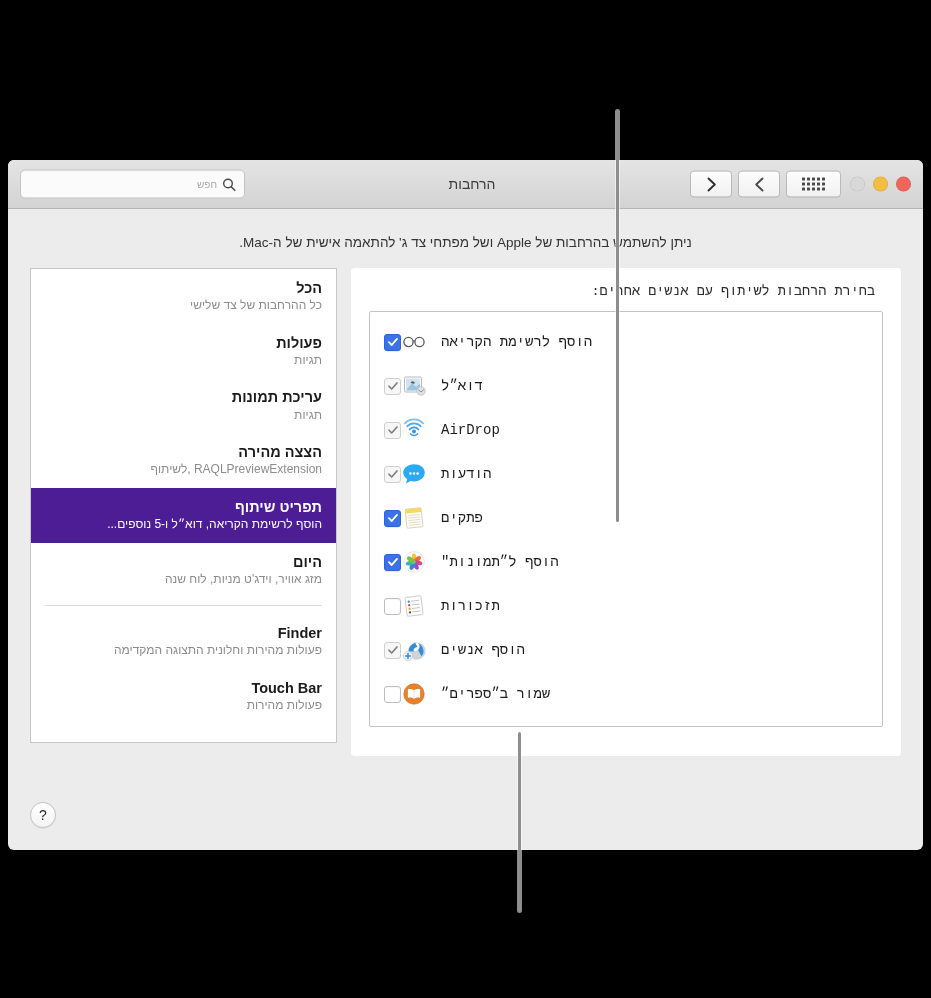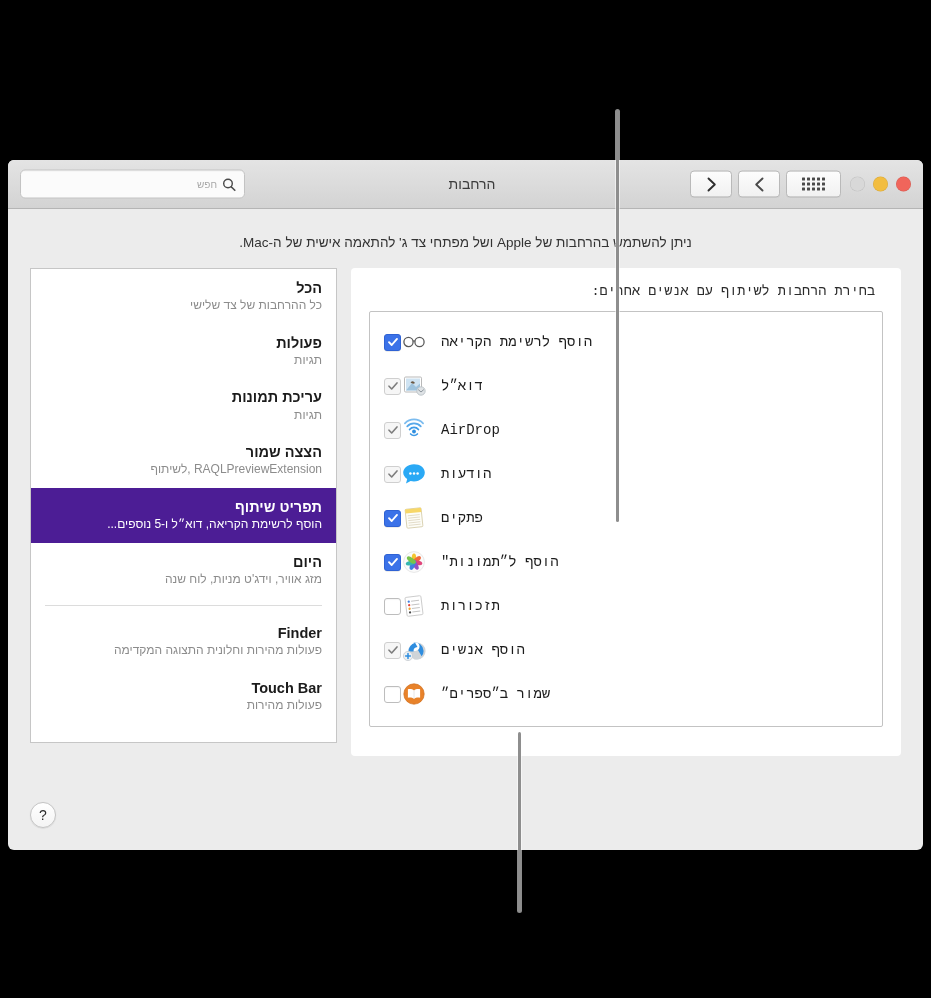--- a/index.html
+++ b/index.html
@@ -360,21 +360,21 @@
         </div>
         <div class="cat">
           <div class="cat-title">פעולות</div>
           <div class="cat-sub">תגיות</div>
         </div>
         <div class="cat">
           <div class="cat-title">עריכת תמונות</div>
           <div class="cat-sub">תגיות</div>
         </div>
         <div class="cat">
-          <div class="cat-title">הצצה שמור</div>
+          <div class="cat-title">הצצה מהירה</div>
           <div class="cat-sub">RAQLPreviewExtension ,לשיתוף</div>
         </div>
         <div class="cat selected">
           <div class="cat-title">תפריט שיתוף</div>
           <div class="cat-sub">הוסף לרשימת הקריאה, דוא״ל ו-5 נוספים...</div>
         </div>
         <div class="cat">
           <div class="cat-title">היום</div>
           <div class="cat-sub">מזג אוויר, וידג'ט מניות, לוח שנה</div>
         </div>

